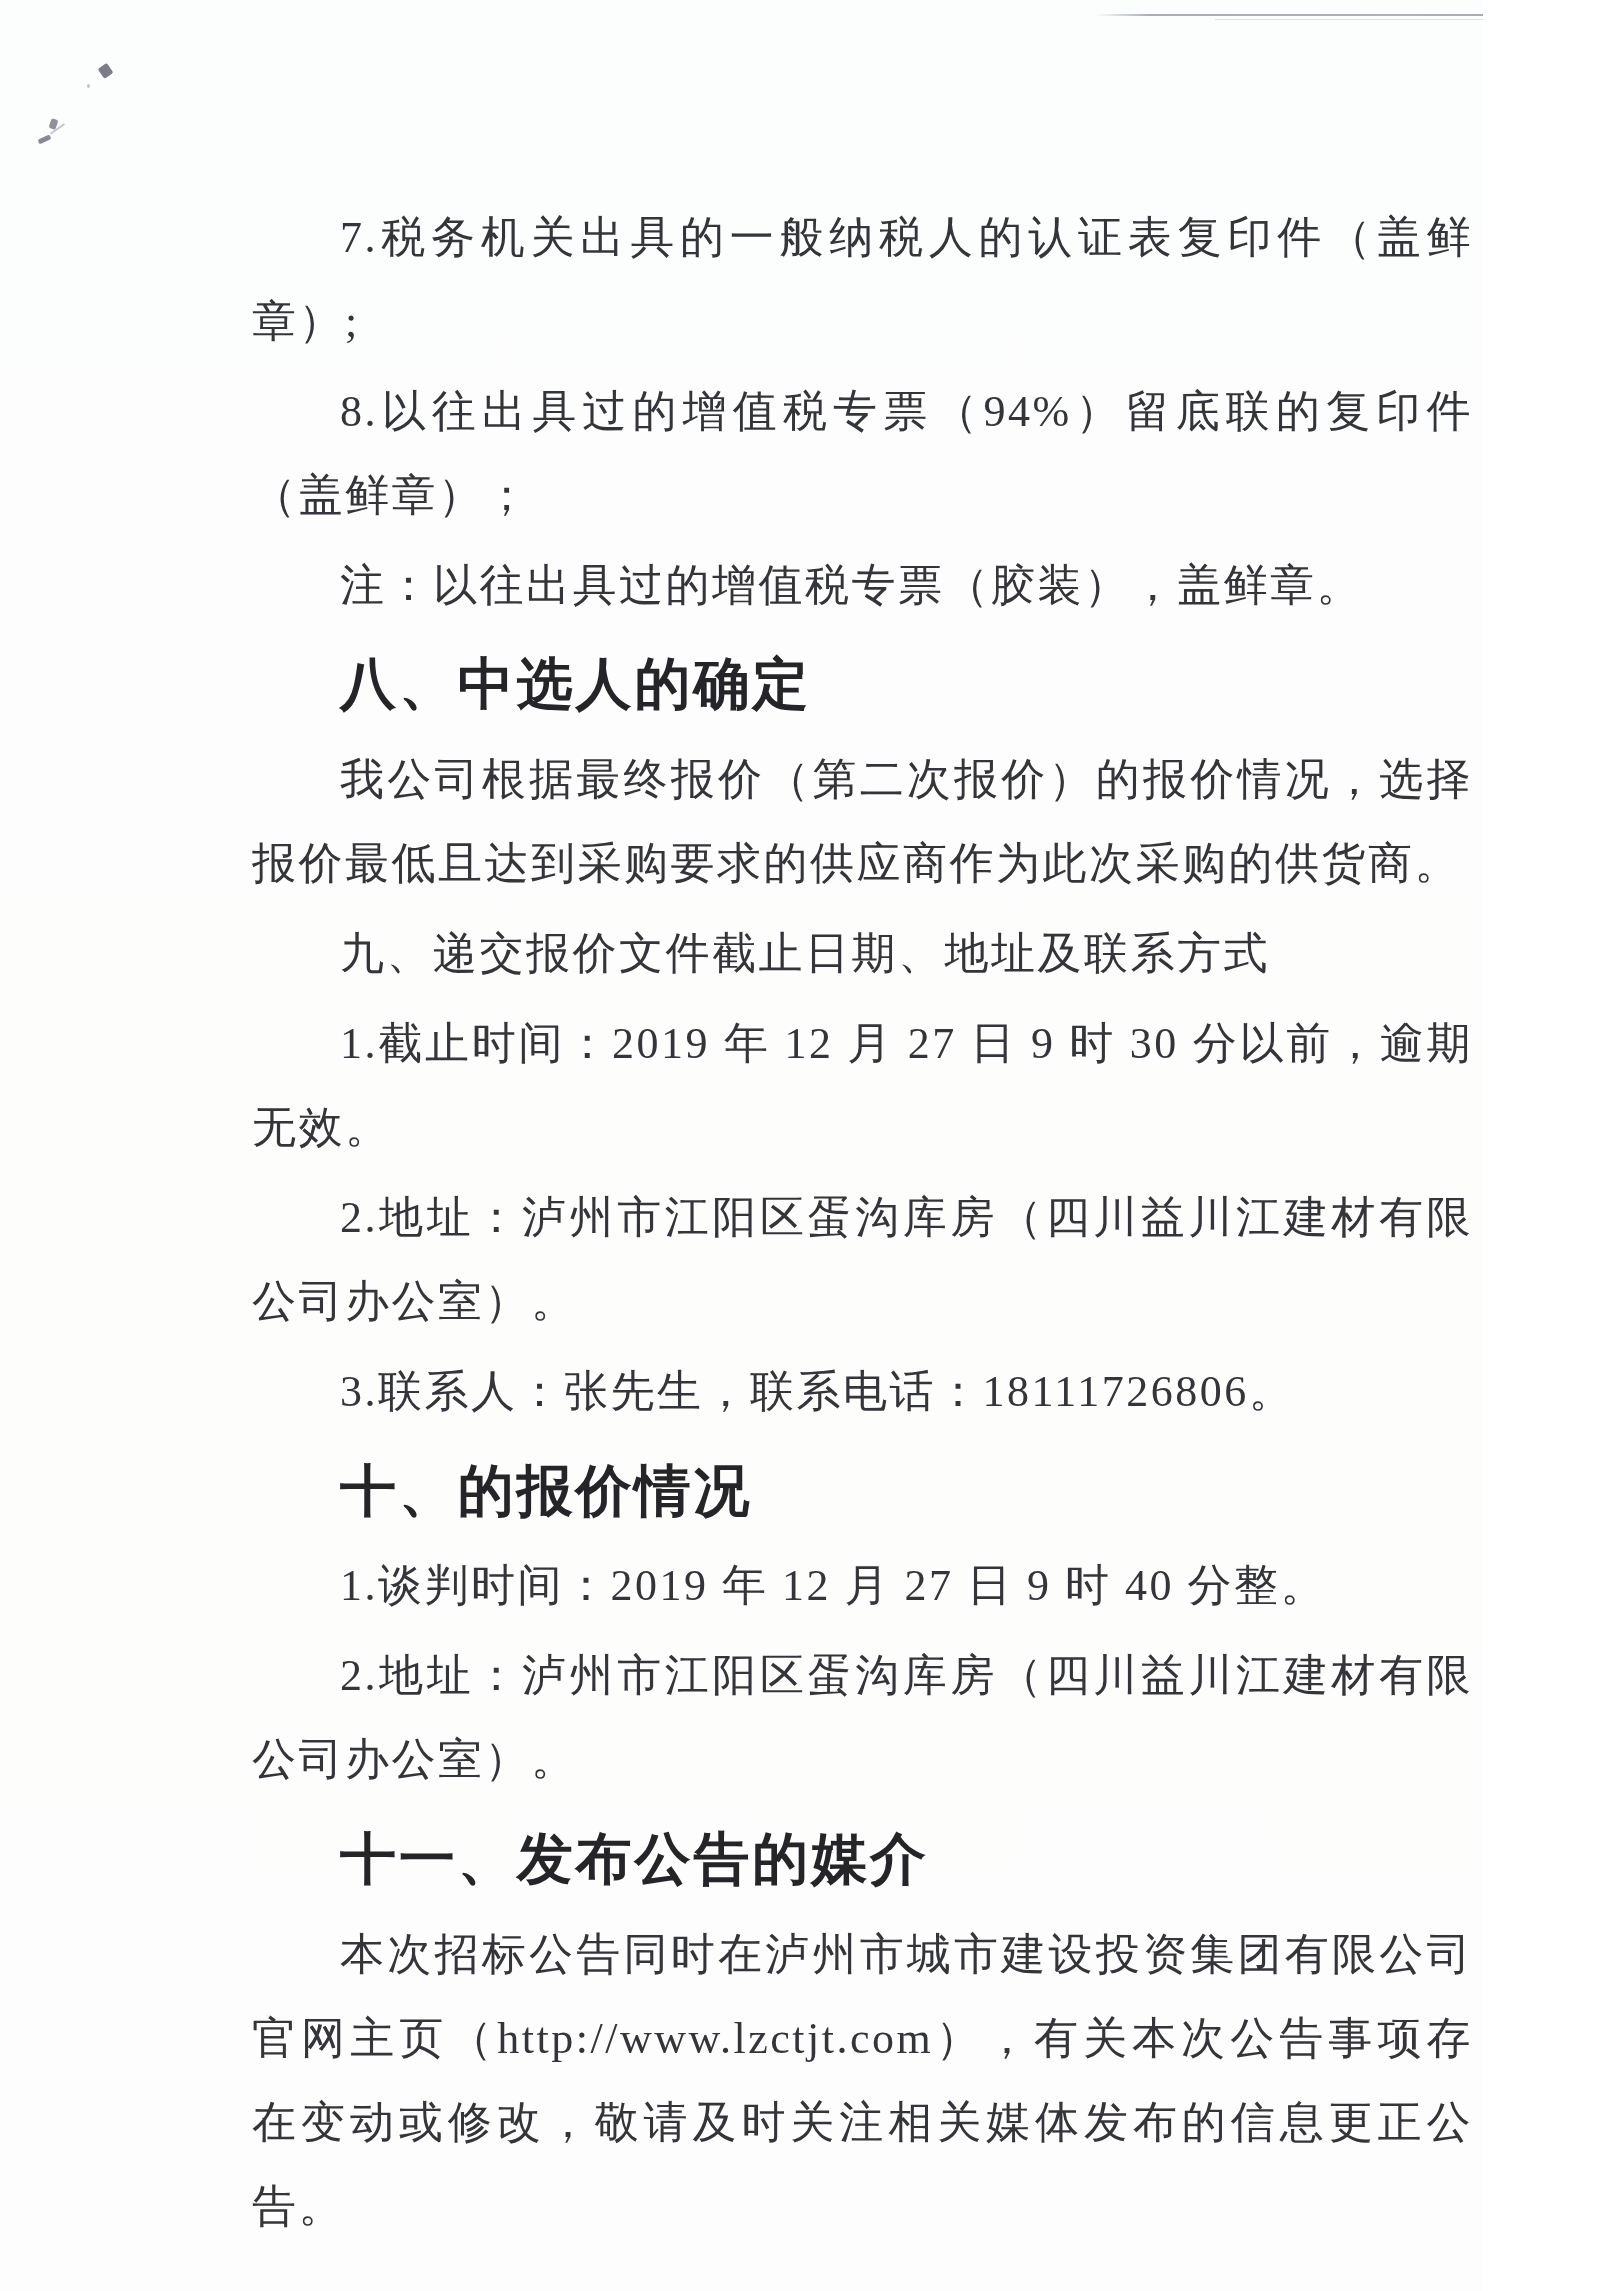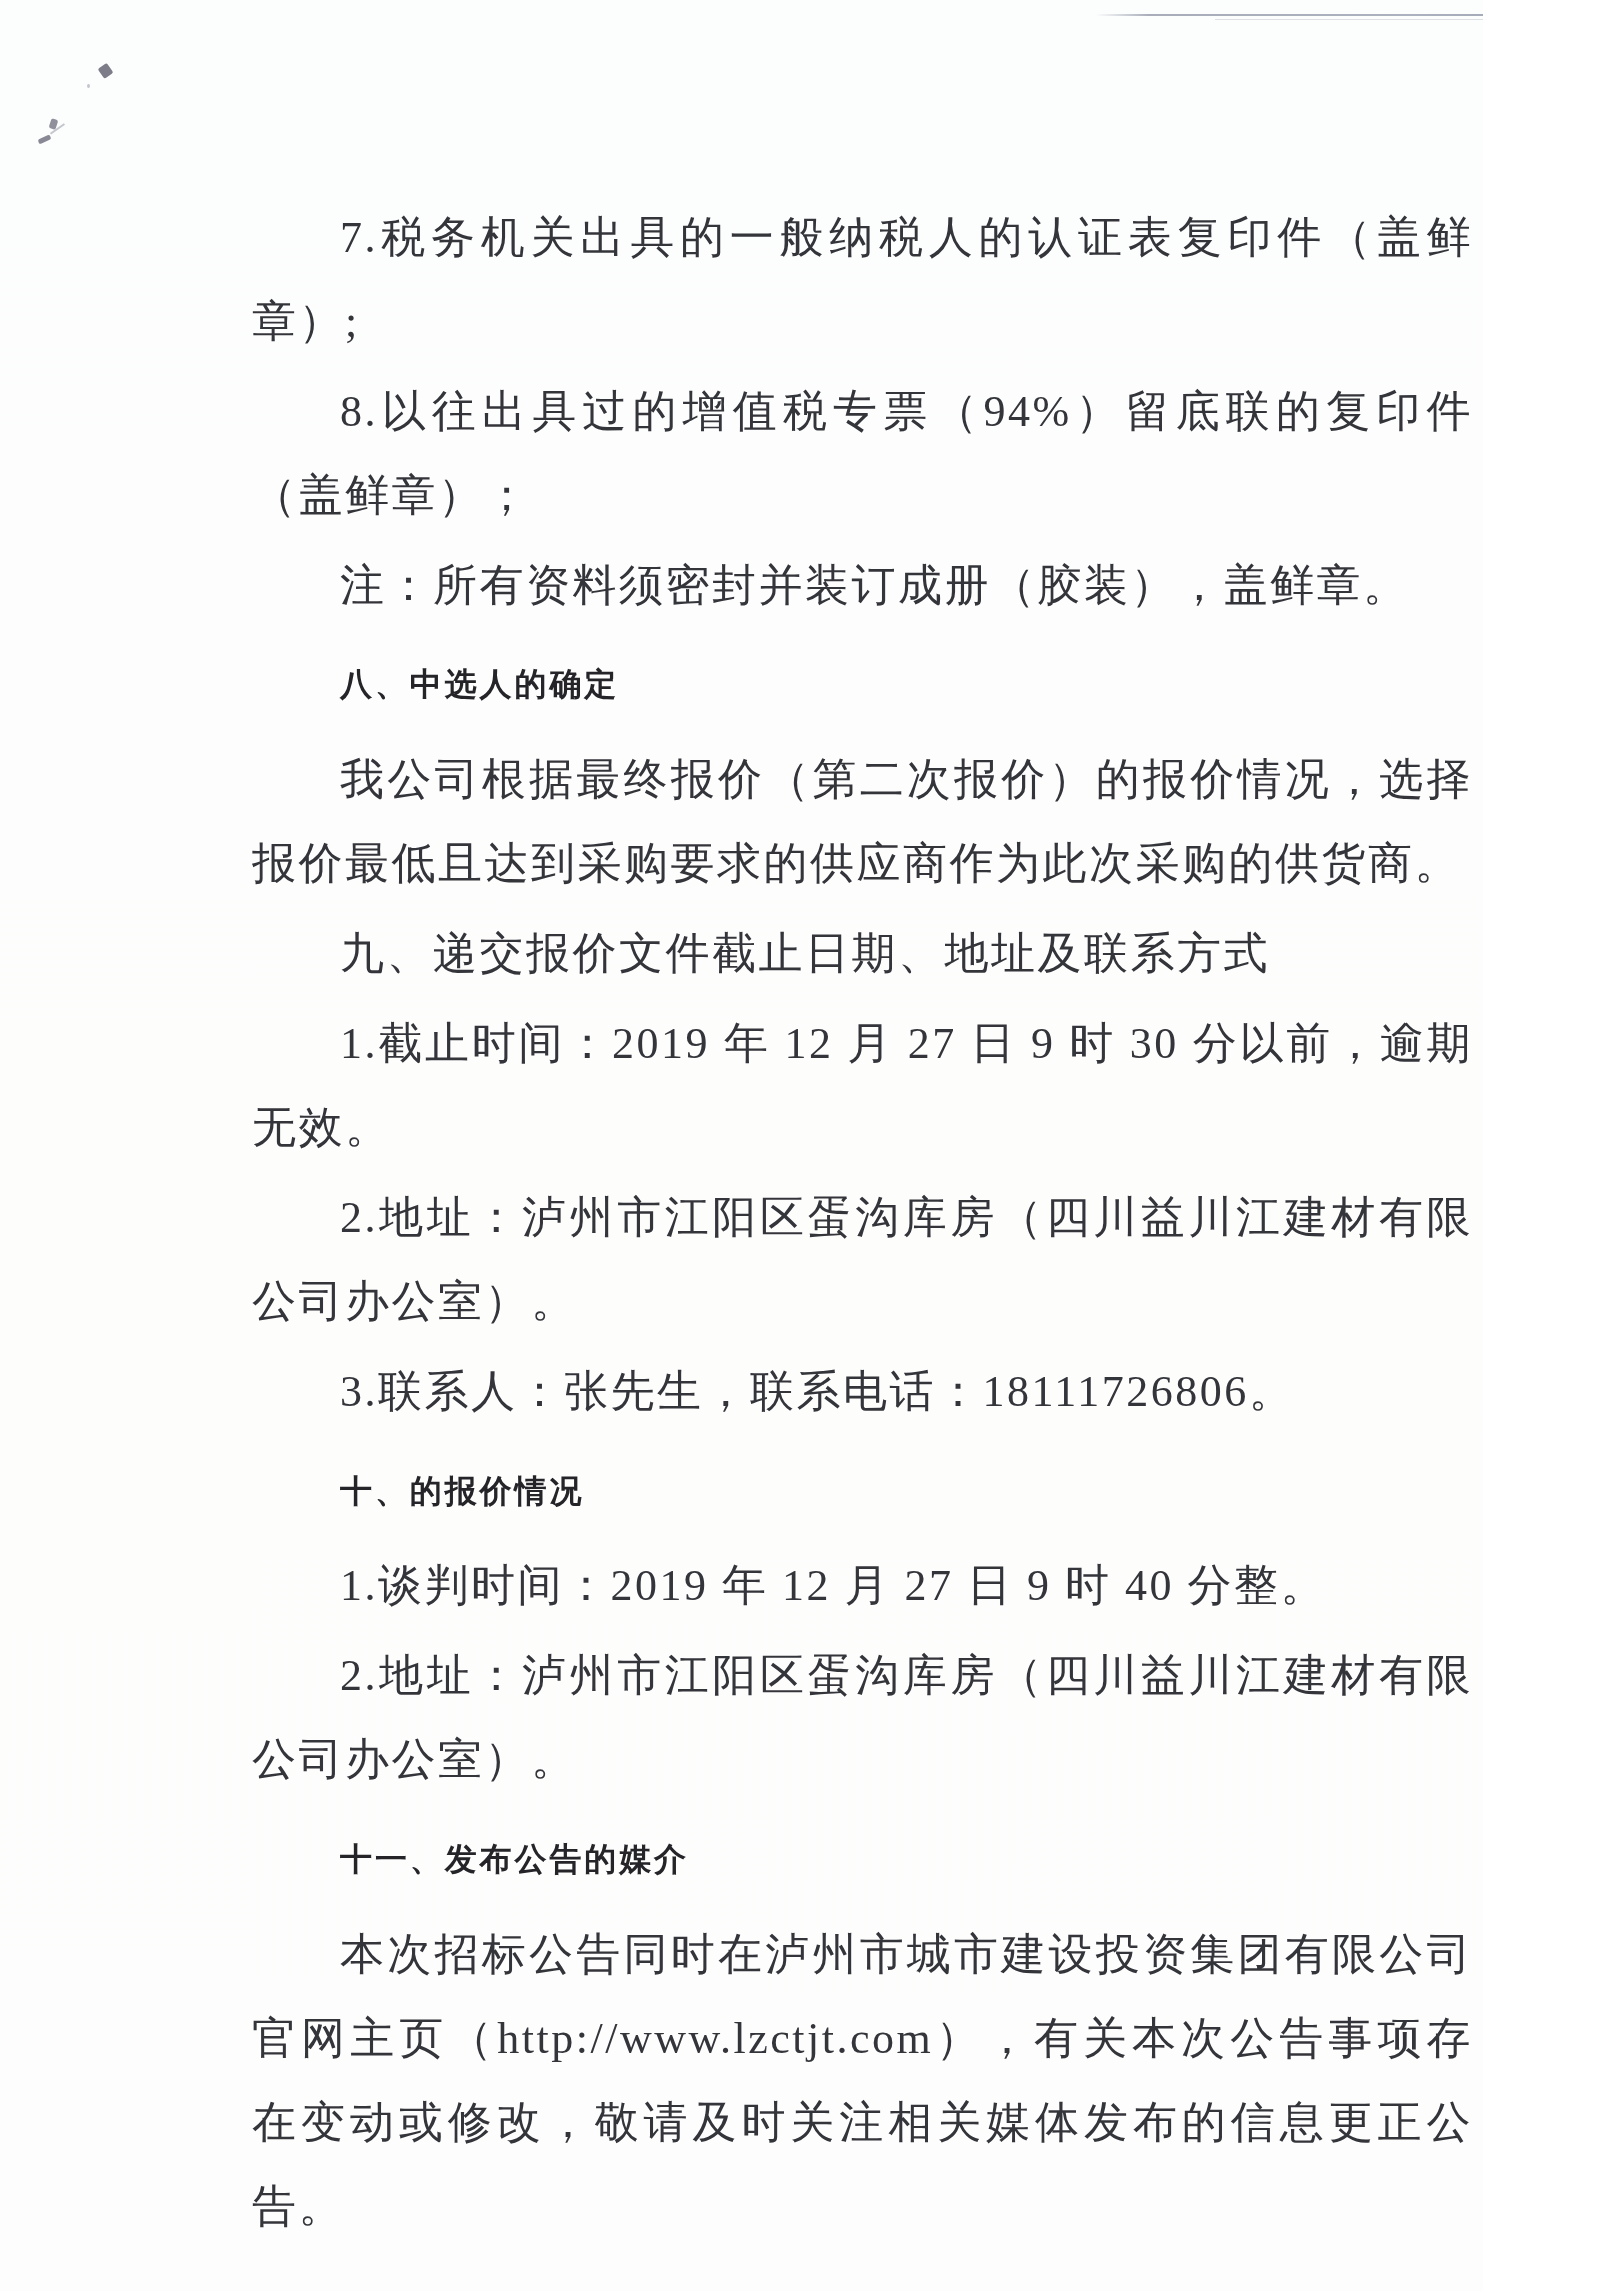--- a/index.html
+++ b/index.html
@@ -32,21 +32,21 @@
   }
   .content p.body,
   .content p.subheading {
     margin: 0 0 5.9px 0;
     text-indent: 88px;
   }
   .content h2.heading {
     font-family: "Liberation Sans", "DejaVu Sans", sans-serif;
     font-weight: 700;
     color: #242429;
-    font-size: 32px;
+    font-size: 56px;
     line-height: 84px;
     letter-spacing: 2.9px;
     margin: 14.7px 0 11.8px 0;
     text-indent: 88px;
     text-align: left;
   }
   
   .speck {
     position: absolute;
     background: #82828e;
@@ -111,21 +111,21 @@
   <div class="speck speck-dot"></div>
   <div class="speck speck-b"></div>
   <div class="speck speck-c"></div>
   <div class="speck speck-c-tail"></div>
   <div class="scan-line"></div>
   <div class="scan-line-faint"></div>
 
   <div class="content" id="content">
       <p class="body">7.税务机关出具的一般纳税人的认证表复印件（盖鲜章）;</p>
       <p class="body">8.以往出具过的增值税专票（94%）留底联的复印件（盖鲜章）；</p>
-      <p class="body">注：所有资料须密封并装订成册（胶装），盖鲜章。</p>
+      <p class="body">注：以往出具过的增值税专票（胶装），盖鲜章。</p>
       <h2 class="heading">八、中选人的确定</h2>
       <p class="body">我公司根据最终报价（第二次报价）的报价情况，选择报价最低且达到采购要求的供应商作为此次采购的供货商。</p>
       <p class="subheading">九、递交报价文件截止日期、地址及联系方式</p>
       <p class="body">1.截止时间：2019 年 12 月 27 日 9 时 30 分以前，逾期无效。</p>
       <p class="body">2.地址：泸州市江阳区蛋沟库房（四川益川江建材有限公司办公室）。</p>
       <p class="body">3.联系人：张先生，联系电话：18111726806。</p>
       <h2 class="heading">十、的报价情况</h2>
       <p class="body">1.谈判时间：2019 年 12 月 27 日 9 时 40 分整。</p>
       <p class="body">2.地址：泸州市江阳区蛋沟库房（四川益川江建材有限公司办公室）。</p>
       <h2 class="heading">十一、发布公告的媒介</h2>

